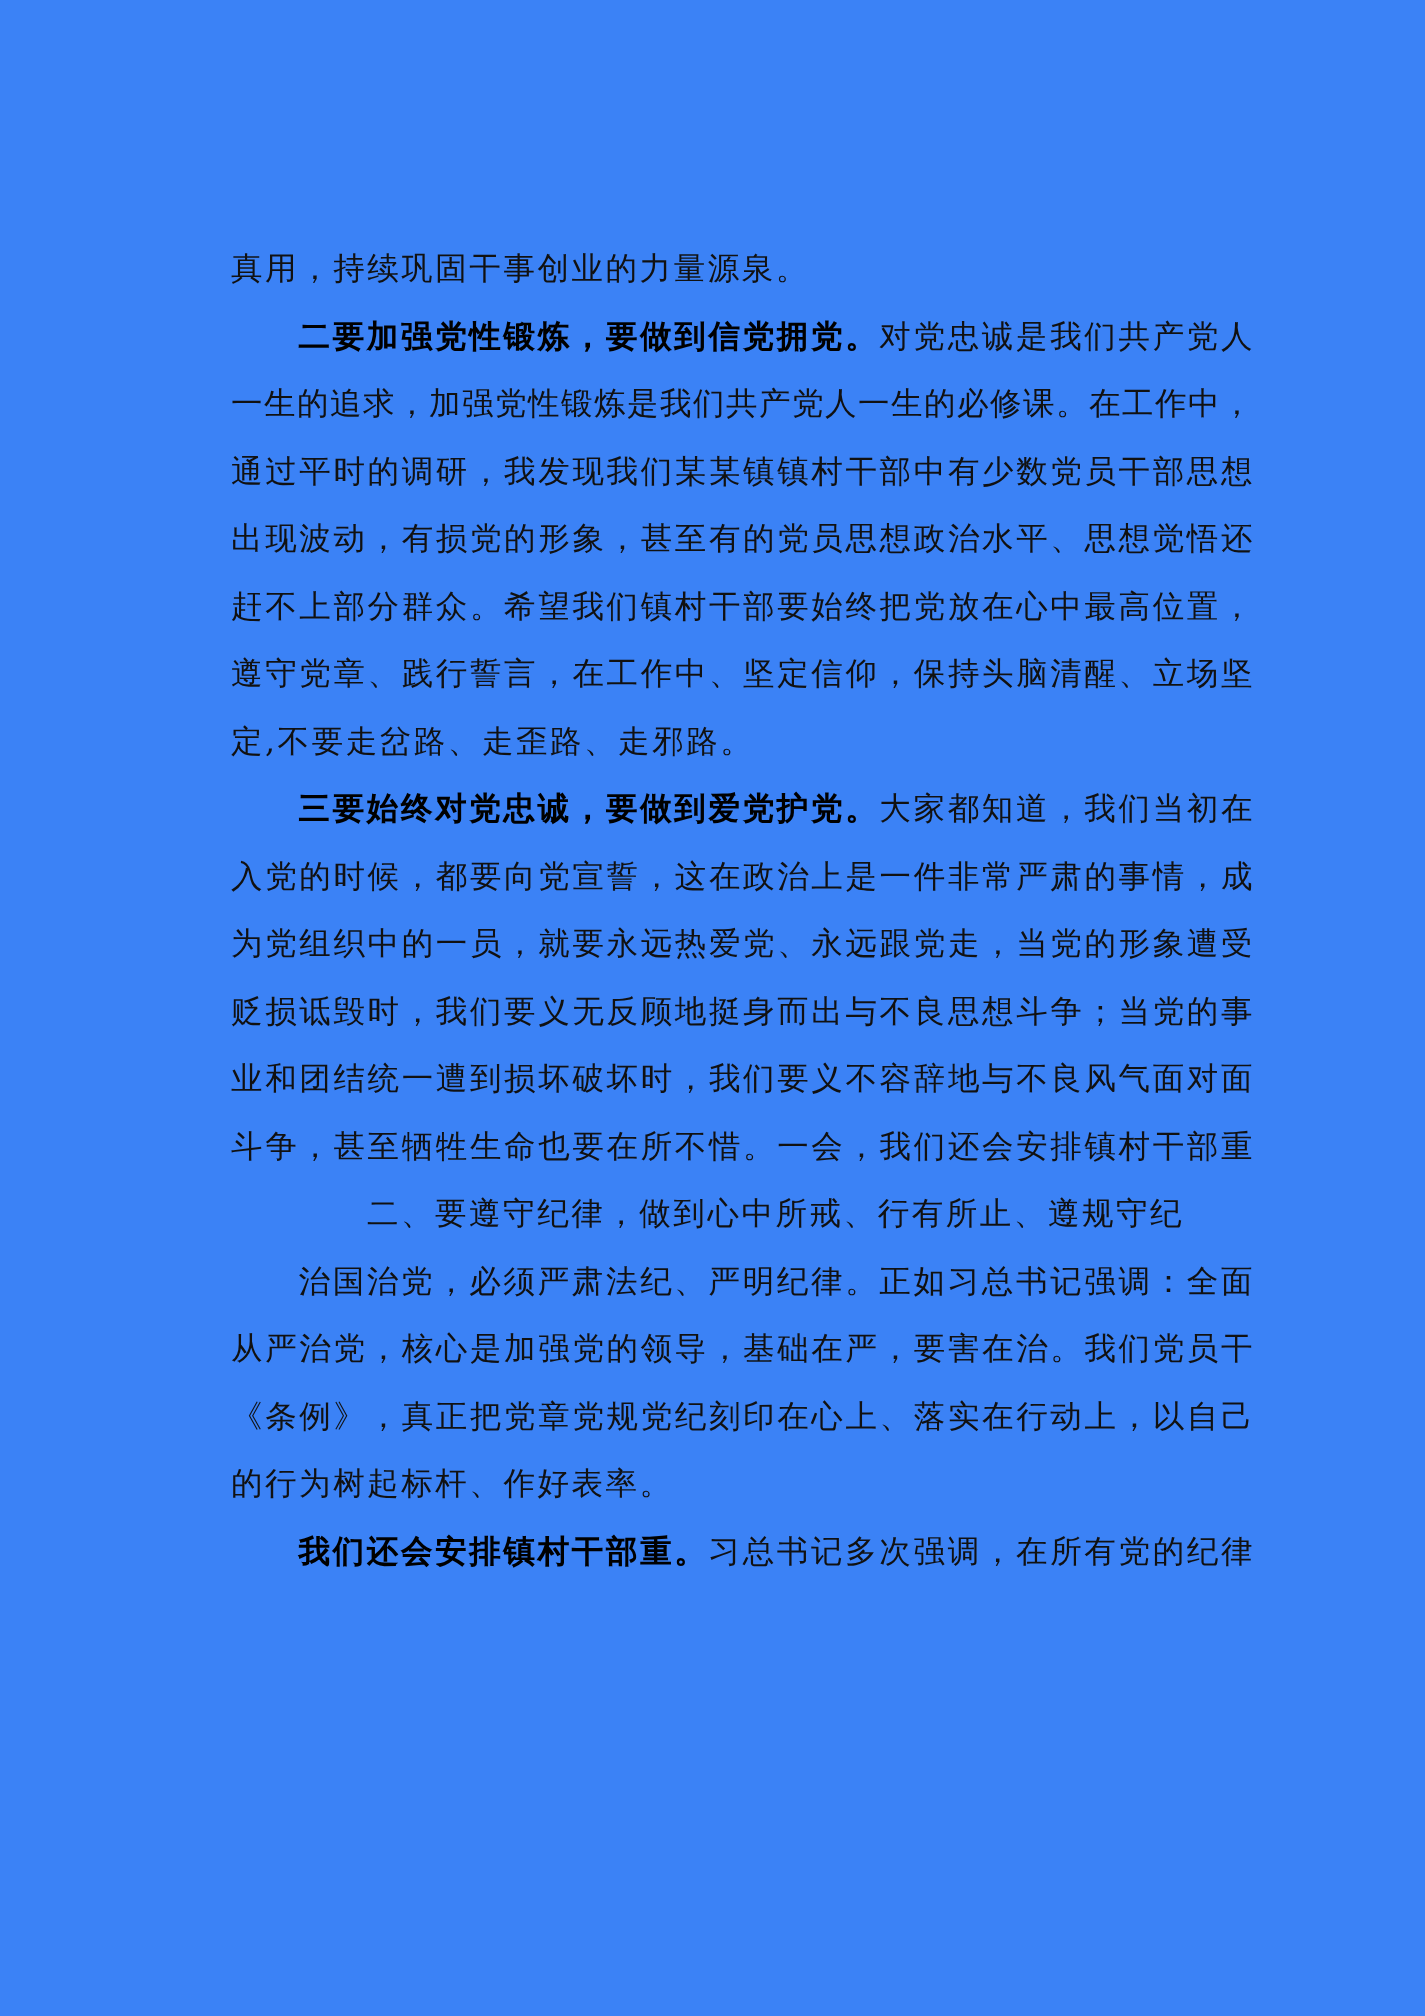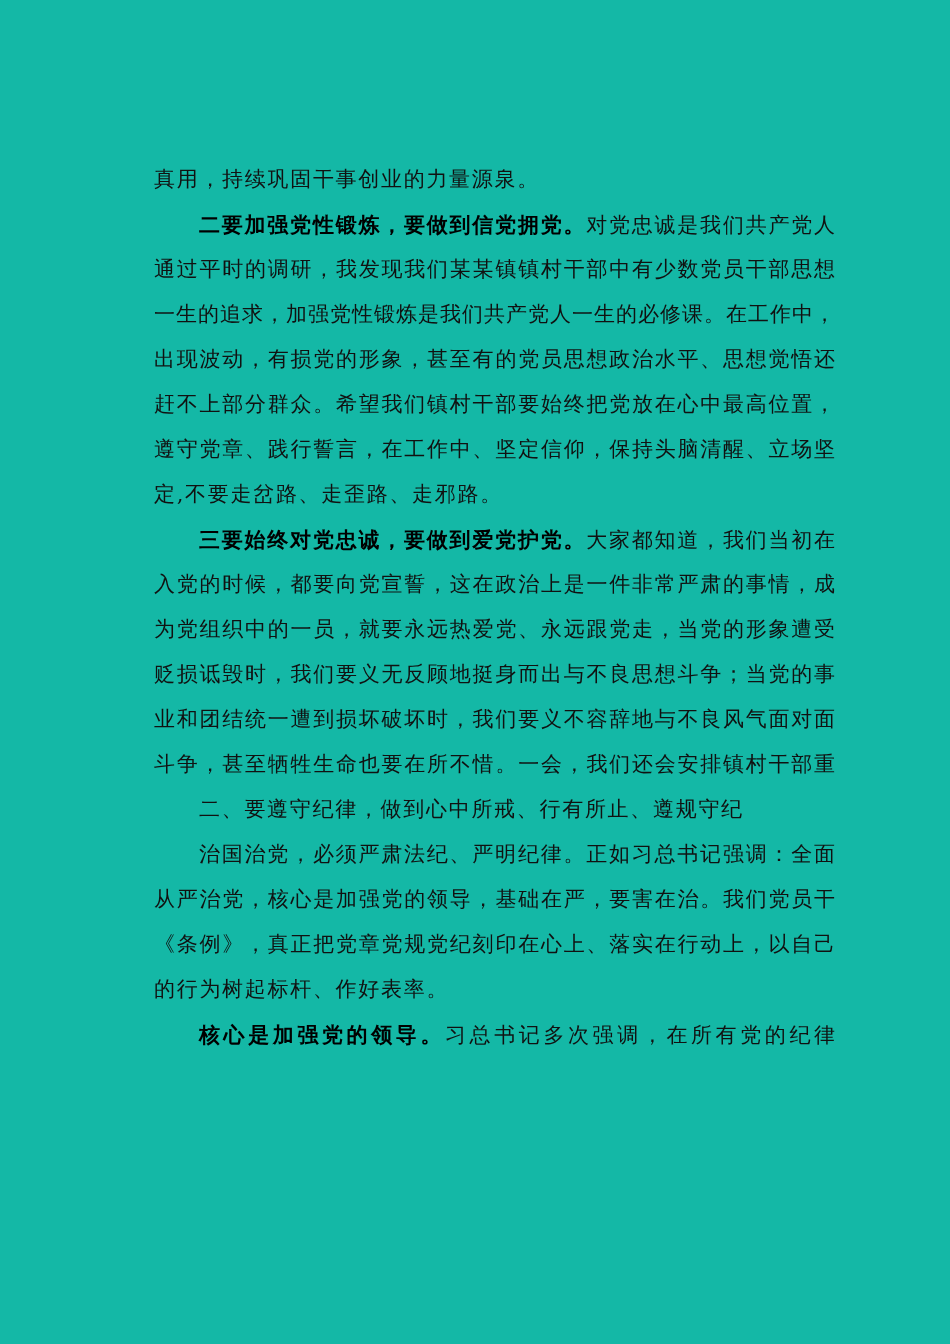--- a/index.html
+++ b/index.html
@@ -1,57 +1,57 @@
 <!DOCTYPE html>
 <html><head>
 <meta charset="utf-8">
 <style>
   html, body { margin: 0; padding: 0; background: #ffffff; }
   body { width: 950px; height: 1344px; position: relative; overflow: hidden; }
-  .page { position: absolute; left: 0; top: 0; width: 950px; height: 1344px; background: #14b8a6; }
+  .page { position: absolute; left: 0; top: 0; width: 950px; height: 1344px; background: #3b82f6; }
   .text-block {
     position: absolute; left: 154px; top: 157px; width: 681px;
     font-family: "DejaVu Serif", "Liberation Serif", serif;
     font-size: 21px; color: #111111;
   }
   .line {
     height: 45px; line-height: 45px; white-space: nowrap; box-sizing: border-box;
     width: 681px; overflow: visible;
   }
   .line.full { text-align: justify; text-align-last: justify; white-space: normal; }
   .line.last { letter-spacing: 1.7px; text-align: left; }
-  .line.indent { padding-left: 45px; }
-  .b { font-weight: bold; font-family: Liberation Sans, sans-serif; color: #000000; }
+  .line.indent { padding-left: 45px; text-align: center; }
+  .b { font-weight: bold; font-family: Liberation Serif, serif; color: #000000; }
 </style>
 </head>
 <body>
 
 <div class="page">
   <div class="text-block">
 
     <div class="line last"><span>真用，持续巩固干事创业的力量源泉。</span></div>
 
     <div class="line full indent"><span class="b">二要加强党性锻炼，要做到信党拥党。</span><span>对党忠诚是我们共产党人</span></div>
+    <div class="line full"><span>一生的追求，加强党性锻炼是我们共产党人一生的必修课。在工作中，</span></div>
     <div class="line full"><span>通过平时的调研，我发现我们某某镇镇村干部中有少数党员干部思想</span></div>
-    <div class="line full"><span>一生的追求，加强党性锻炼是我们共产党人一生的必修课。在工作中，</span></div>
     <div class="line full"><span>出现波动，有损党的形象，甚至有的党员思想政治水平、思想觉悟还</span></div>
     <div class="line full"><span>赶不上部分群众。希望我们镇村干部要始终把党放在心中最高位置，</span></div>
     <div class="line full"><span>遵守党章、践行誓言，在工作中、坚定信仰，保持头脑清醒、立场坚</span></div>
     <div class="line last"><span>定,不要走岔路、走歪路、走邪路。</span></div>
 
     <div class="line full indent"><span class="b">三要始终对党忠诚，要做到爱党护党。</span><span>大家都知道，我们当初在</span></div>
     <div class="line full"><span>入党的时候，都要向党宣誓，这在政治上是一件非常严肃的事情，成</span></div>
     <div class="line full"><span>为党组织中的一员，就要永远热爱党、永远跟党走，当党的形象遭受</span></div>
     <div class="line full"><span>贬损诋毁时，我们要义无反顾地挺身而出与不良思想斗争；当党的事</span></div>
     <div class="line full"><span>业和团结统一遭到损坏破坏时，我们要义不容辞地与不良风气面对面</span></div>
     <div class="line full"><span>斗争，甚至牺牲生命也要在所不惜。一会，我们还会安排镇村干部重</span></div>
 
     <div class="line last indent"><span>二、要遵守纪律，做到心中所戒、行有所止、遵规守纪</span></div>
 
     <div class="line full indent"><span>治国治党，必须严肃法纪、严明纪律。正如习总书记强调：全面</span></div>
     <div class="line full"><span>从严治党，核心是加强党的领导，基础在严，要害在治。我们党员干</span></div>
     <div class="line full"><span>《条例》，真正把党章党规党纪刻印在心上、落实在行动上，以自己</span></div>
     <div class="line last"><span>的行为树起标杆、作好表率。</span></div>
 
-    <div class="line full indent"><span class="b">核心是加强党的领导。</span><span>习总书记多次强调，在所有党的纪律</span></div>
+    <div class="line full indent"><span class="b">我们还会安排镇村干部重。</span><span>习总书记多次强调，在所有党的纪律</span></div>
 
   </div>
 </div>
 
 </body></html>

